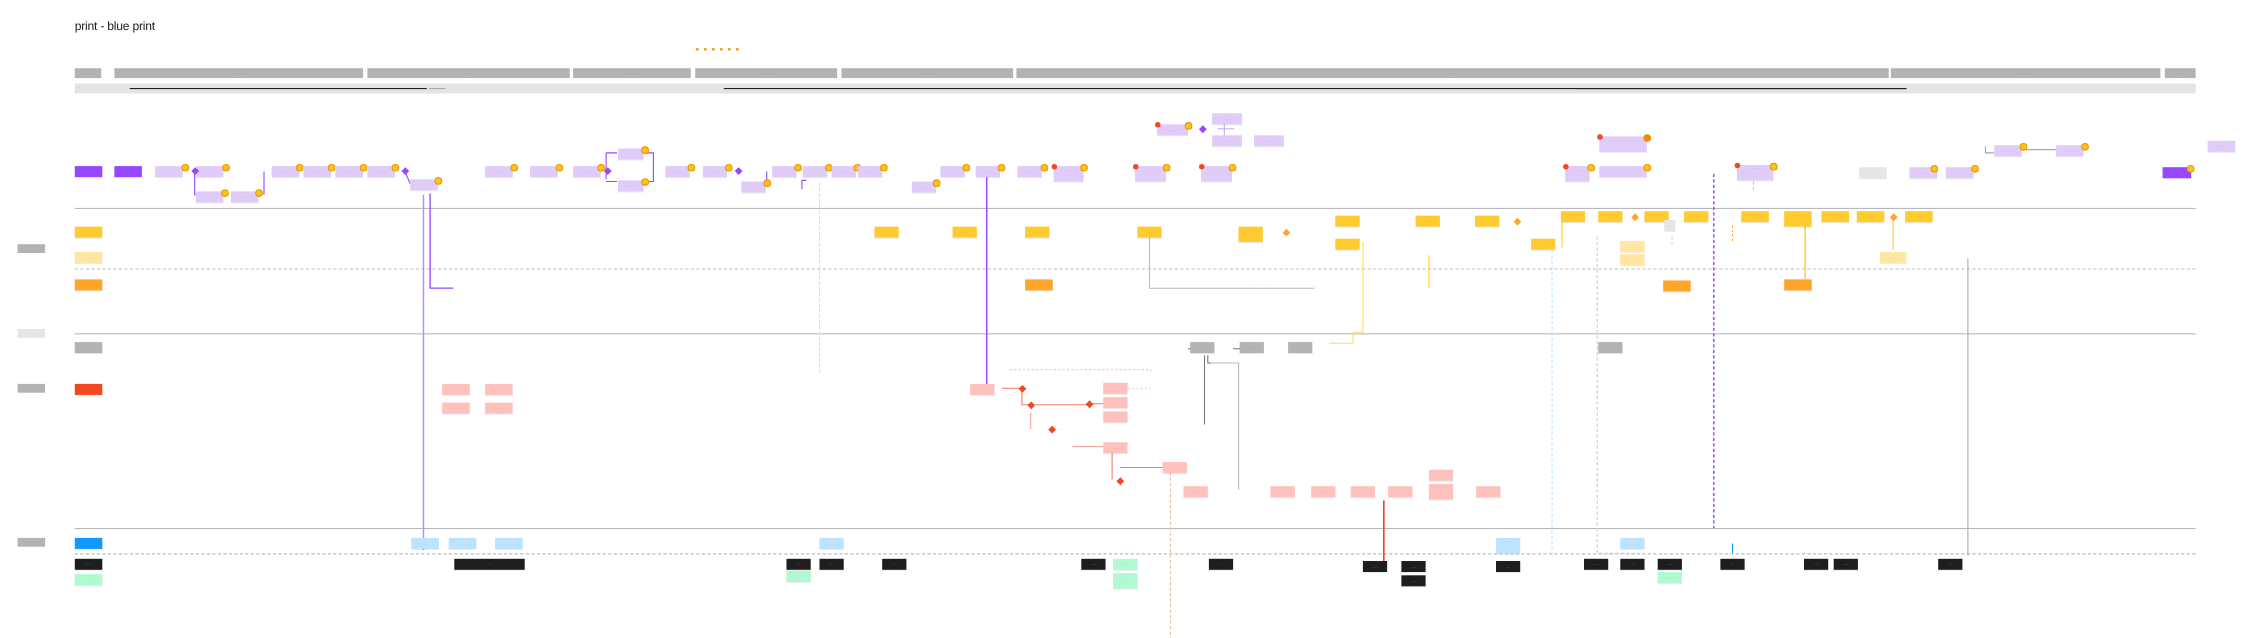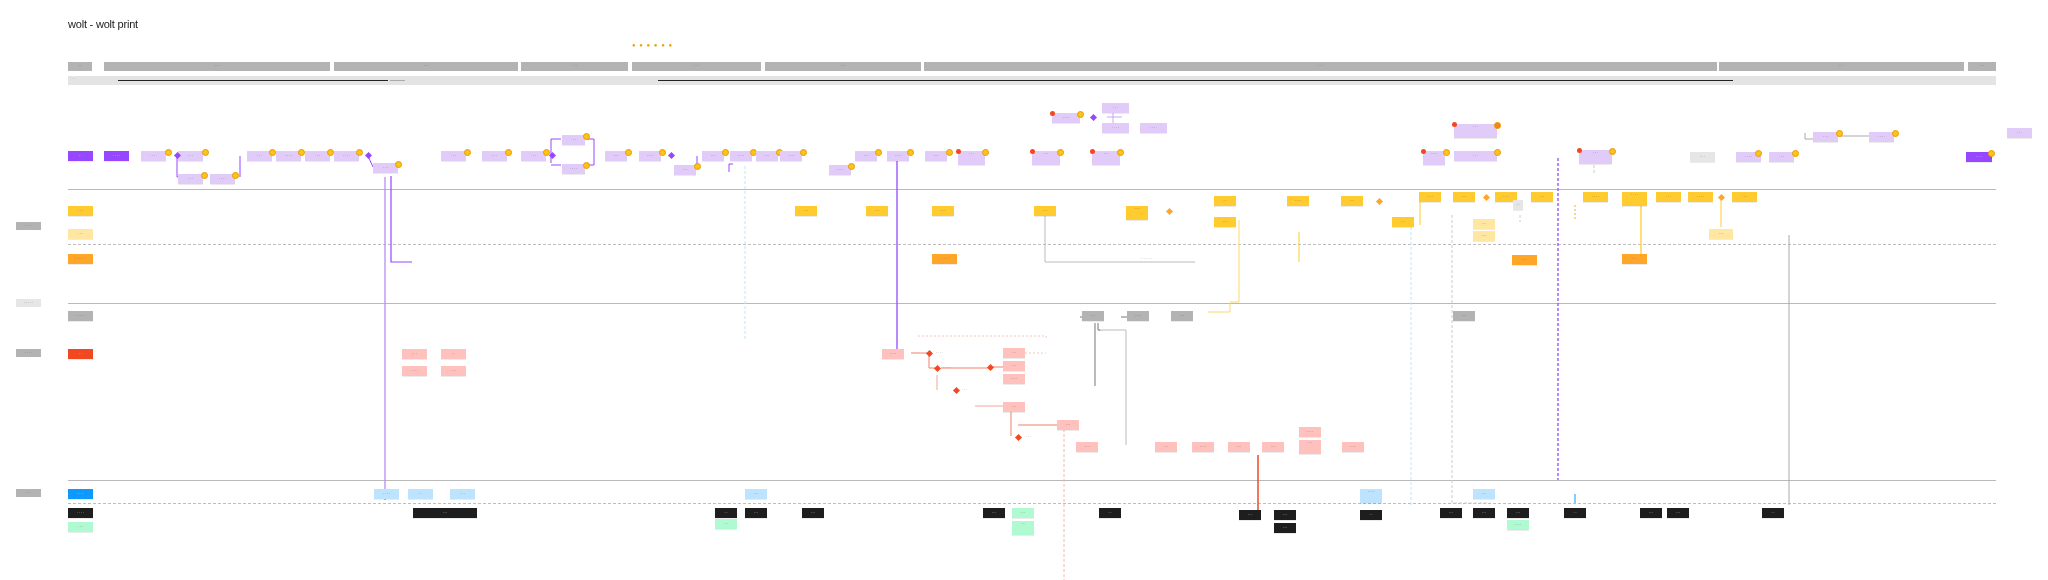--- a/index.html
+++ b/index.html
@@ -30,21 +30,21 @@
   .gr{background:#affad0;}
   .tall{height:14px;line-height:7px;}
   .badge{position:absolute;width:5px;height:5px;border-radius:50%;background:#ffc21a;border:0.5px solid #e59b00;}
   .dot{position:absolute;width:5px;height:5px;border-radius:50%;background:#f24822;}
   .dia{position:absolute;width:5px;height:5px;transform:rotate(45deg);}
   svg{position:absolute;left:0;top:0;}
 </style>
 </head>
 <body>
 
-<div class="abs title">wolt - wolt print</div>
+<div class="abs title">print - blue print</div>
 <div class="abs emoji-row">● ● ● ● ● ●</div>
 
 <div class="phase" style="left:68px;width:24px">· · ·</div>
 <div class="phase" style="left:104px;width:226px">· · · ·</div>
 <div class="phase" style="left:334px;width:184px">· · ·</div>
 <div class="phase" style="left:521px;width:107px">· · ·</div>
 <div class="phase" style="left:632px;width:129px">· · ·</div>
 <div class="phase" style="left:765px;width:156px">· · ·</div>
 <div class="phase" style="left:924px;width:793px">· · ·</div>
 <div class="phase" style="left:1719px;width:245px">· · ·</div>

